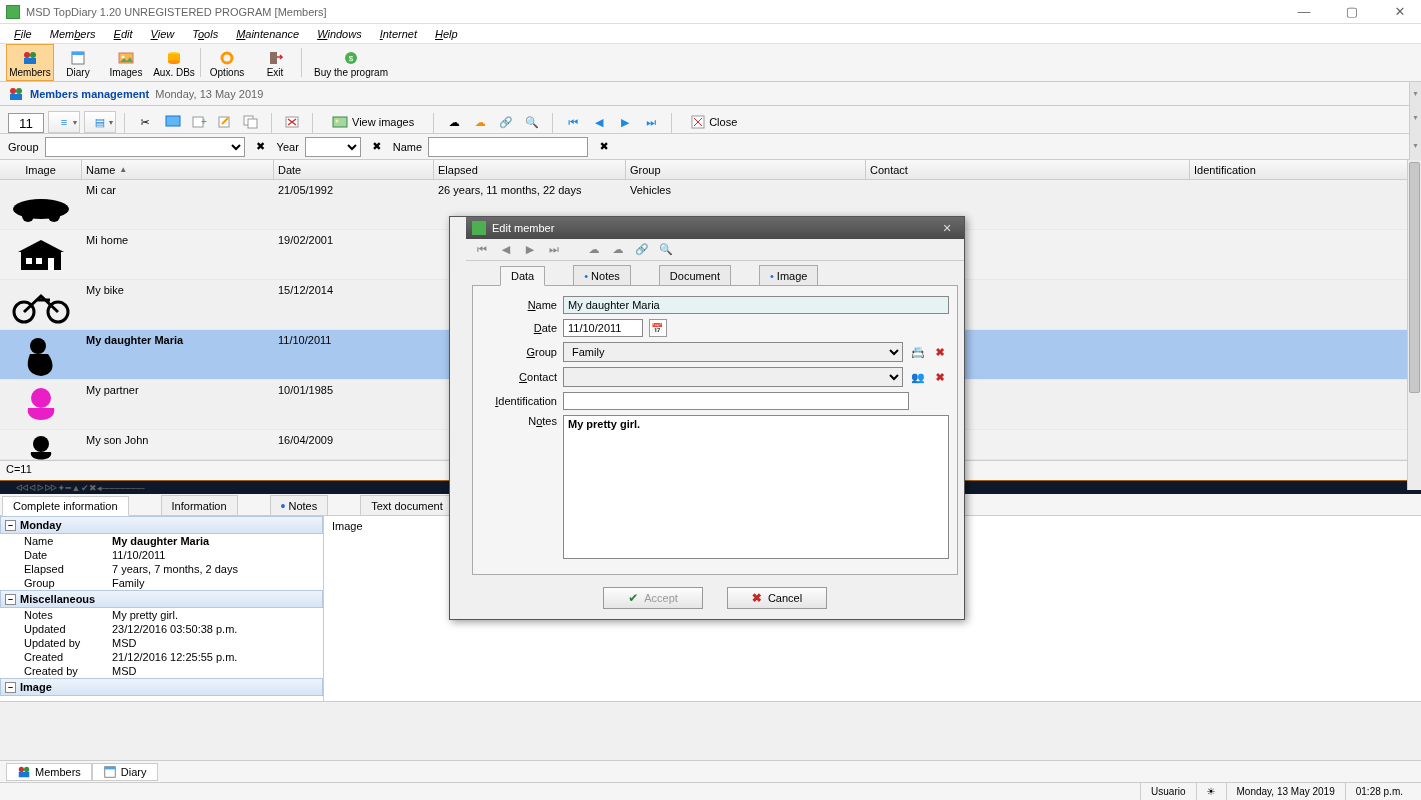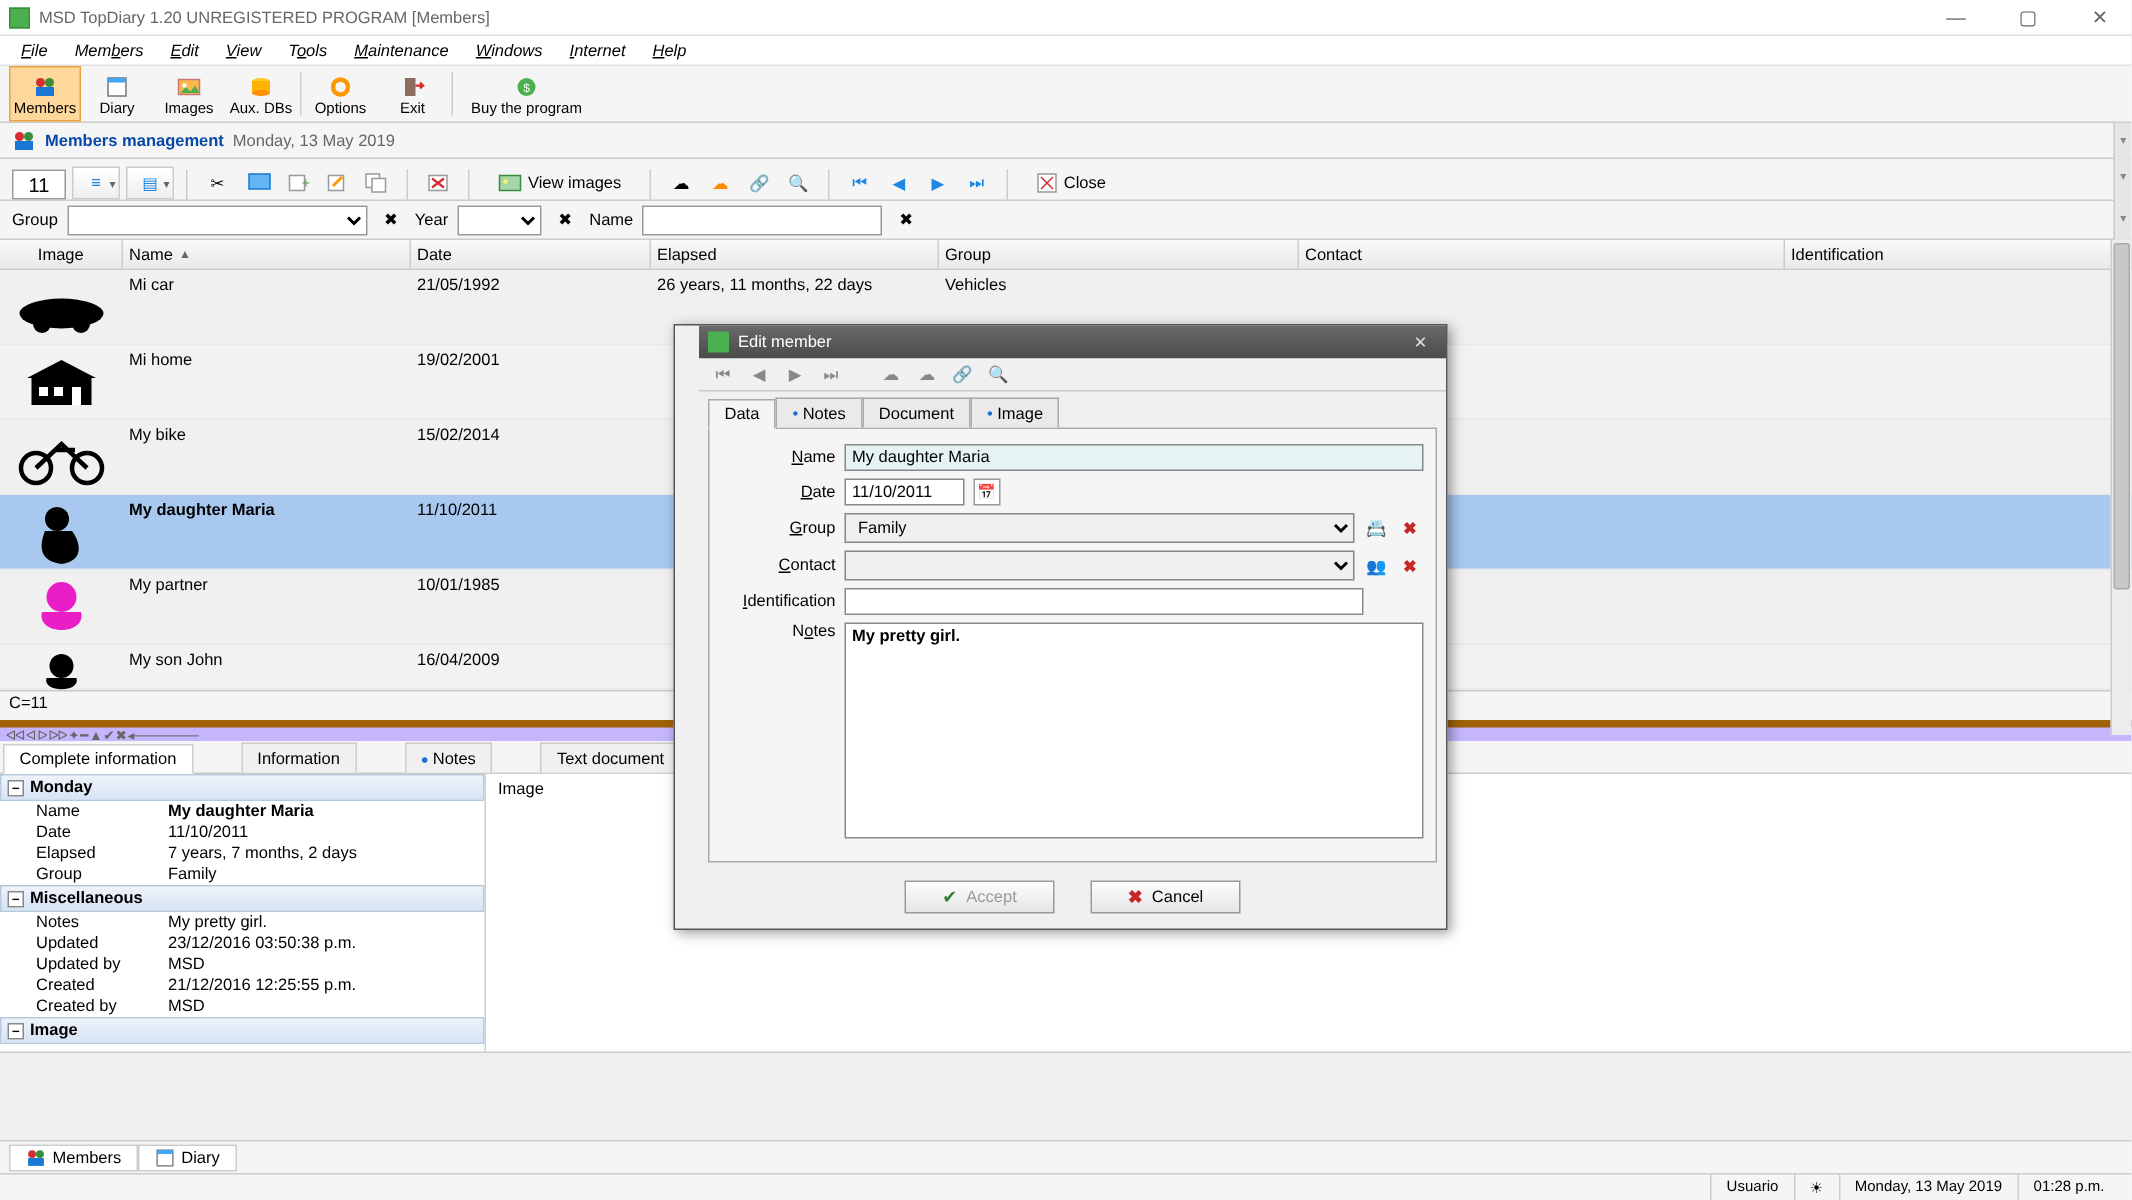--- a/index.html
+++ b/index.html
@@ -58,21 +58,21 @@
 .col-name { width: 192px; }
 .col-date { width: 160px; }
 .col-elapsed { width: 192px; }
 .col-group { width: 240px; }
 .col-contact { width: 324px; }
 .col-ident { flex: 1; }
 .row .td { padding-top:2px;}
 .row.short { height: 30px; }
 
 .tfoot { height: 20px; background: #f5f5f5; border-top: 1px solid #ccc; padding: 2px 6px; }
-.scrolly { height:14px; background:#c4b5fd; border-top:5px solid #a16207; display:flex; align-items:center; padding:0 4px; font-size:9px; color:#666; letter-spacing:-1px;}
+.scrolly { height:14px; background:#0f172a; border-top:1px solid #a16207; display:flex; align-items:center; padding:0 16px; font-size:9px; color:#666; letter-spacing:-1px;}
 
 
 .btabs { height: 22px; background: #f5f5f5; border-bottom: 1px solid #ccc; display: flex; align-items: flex-end; padding-left: 2px; gap: 32px; }
 .btab { height: 20px; padding: 2px 10px; border: 1px solid #ccc; border-bottom: none; background: #f0f0f0; margin-right: 0px; cursor:pointer; display:flex; align-items:center; gap:3px;}
 .btab.active { background: #fff; border-bottom: 1px solid #fff; position:relative; top:1px;}
 .btab .dot { color:#1e6fd6; font-size:14px; line-height:8px;}
 
 
 .infopanel { display: flex; height: 186px; border-bottom: 1px solid #ccc; background:#fff;}
 .ip-left { width: 324px; border-right: 1px solid #ccc; overflow:auto;}
@@ -99,21 +99,21 @@
 .right-handle::after{content:"▾"; font-size:8px; color:#888; display:block; text-align:center; line-height:24px;}
 
 
 .modal { position: absolute; left: 449px; top: 216px; width: 516px; background: #f0f0f0; border: 1px solid #555; box-shadow: 2px 2px 8px rgba(0,0,0,0.4); padding-left: 16px; }
 .modal-title { height: 22px; background: linear-gradient(#6a6a6a,#4a4a4a); color: #fff; display: flex; align-items: center; padding: 0 6px; font-size:11px;}
 .modal-title .icon { width:14px; height:14px; background:#4caf50; margin-right:6px;}
 .modal-title .mx { margin-left:auto; width:22px; text-align:center; cursor:pointer; color:#ddd;}
 .modal-tb { height: 22px; background:#f0f0f0; border-bottom:1px solid #ccc; display:flex; align-items:center; padding:0 6px; gap:4px;}
 .modal-tb .mtb-btn { width:20px; height:18px; display:flex; align-items:center; justify-content:center; color:#888; cursor:pointer;}
 .modal-tabs { display:flex; padding: 4px 6px 0 6px; gap:0;}
-.mtab { padding: 3px 10px; border:1px solid #aaa; border-bottom:none; background:#eaeaea; cursor:pointer; display:flex; align-items:center; gap:3px; font-size:11px;}
+.mtab { padding: 3px 10px; border:1px solid #aaa; border-bottom:none; background:#eaeaea; cursor:pointer; display:flex; align-items:center; gap:3px; font-size:11px;margin-left:28px;}
 .mtab.active { background:#f5f5f5; border-bottom:1px solid #f5f5f5; position:relative; top:1px;}
 .modal-body { margin: 0 6px 6px 6px; border: 1px solid #aaa; background:#f5f5f5; padding: 10px 8px; min-height:270px;}
 .frow { display:flex; align-items:center; margin-bottom: 5px; gap:6px;}
 .frow label { width: 76px; text-align:right; }
 .frow label .u { text-decoration:underline;}
 .frow input[type=text], .frow select, .frow textarea { border:1px solid #888; padding:2px 4px; font-size:11px; font-family:inherit;}
 .frow .f-name { flex:1; background:#e6f3f5;}
 .frow .f-date { width:80px; }
 .frow .f-sel { flex:1; height:20px;}
 .frow .f-ident { flex:1; max-width:346px;}
@@ -360,21 +360,21 @@
   </div>
   <div class="row">
     <div class="td col-image">
         <svg width="70" height="40" viewBox="0 0 70 40">
           <circle cx="18" cy="28" r="10" fill="none" stroke="#000" stroke-width="3"></circle>
           <circle cx="52" cy="28" r="10" fill="none" stroke="#000" stroke-width="3"></circle>
           <path d="M18 28 L35 12 L52 28 M30 16 L44 16" stroke="#000" stroke-width="3" fill="none"></path>
         </svg>
       </div>
     <div class="td col-name">My bike</div>
-    <div class="td col-date">15/02/2014</div>
+    <div class="td col-date">15/12/2014</div>
     <div class="td col-elapsed"></div>
       <div class="td col-group"></div>
       <div class="td col-contact"></div>
       <div class="td col-ident"></div>
   </div>
   <div class="row sel">
     <div class="td col-image">
         <svg width="70" height="44" viewBox="0 0 70 44">
           <circle cx="32" cy="12" r="8" class="sil"></circle>
           <path d="M24 20 C20 30 20 40 35 42 C50 40 48 28 42 20 Z" class="sil"></path>

